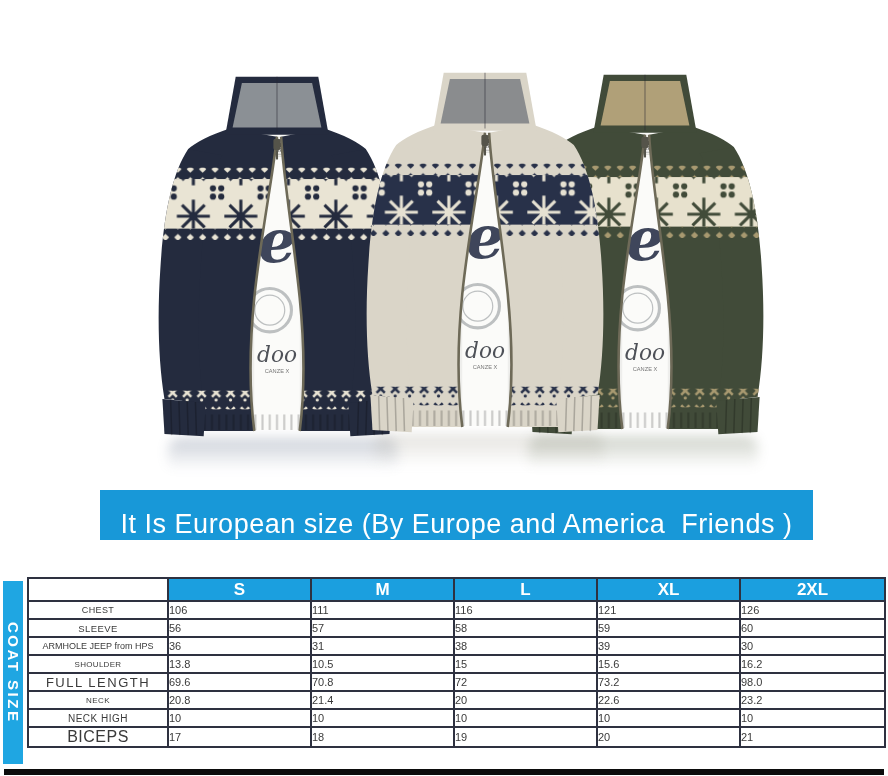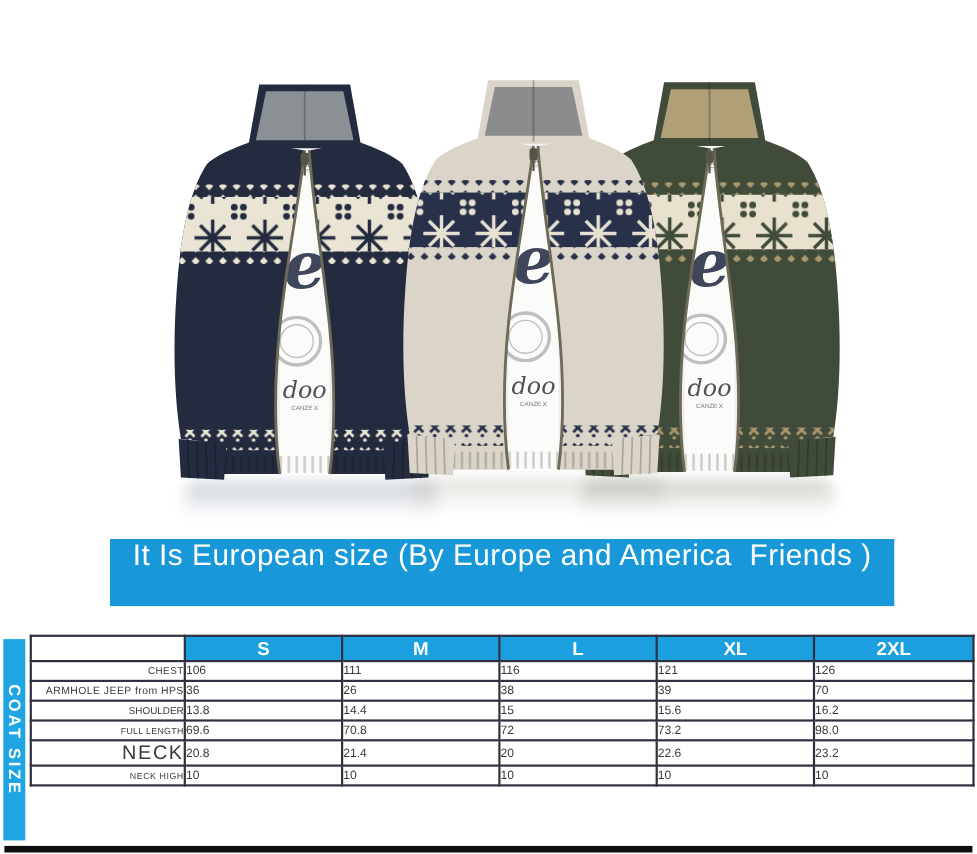--- a/index.html
+++ b/index.html
@@ -11,39 +11,39 @@
   
   .product-area{position:absolute;left:0;top:0;width:888px;height:488px;}
   .sweater-slot{position:absolute;width:310px;height:413px;}
   #sw0{left:122px;top:50px;z-index:2;}
   #sw1{left:330px;top:46px;z-index:3;}
   #sw2{left:490px;top:48px;z-index:1;}
   .sweater-slot svg{width:100%;height:100%;display:block;}
   .refl{position:absolute;height:38px;width:230px;border-radius:12px;
         filter:blur(6px);opacity:.45;z-index:0;}
   
-  .banner{position:absolute;left:100px;top:490px;width:713px;height:61px;
-          background:var(--banner-bg);display:flex;align-items:flex-start;justify-content:center;z-index:4;}
+  .banner{position:absolute;left:100px;top:490px;width:713px;height:50px;
+          background:var(--banner-bg);display:flex;align-items:flex-end;justify-content:center;z-index:4;}
   .banner span{color:#ffffff;font-size:27px;white-space:pre;letter-spacing:.5px;}
   
   .sidebar{position:absolute;left:3px;top:581px;width:20px;height:183px;background:var(--sidebar-bg);
            display:flex;align-items:center;justify-content:center;z-index:4;}
   .sidebar span{writing-mode:vertical-rl;color:#fff;font-weight:bold;font-size:15px;letter-spacing:2.5px;white-space:nowrap;}
   table.size{position:absolute;left:27px;top:577px;width:857px;border-collapse:collapse;table-layout:fixed;z-index:4;background:#fff;}
   table.size th,table.size td{border:2px solid var(--border-col);padding:0;margin:0;}
   table.size th{height:21px;background:var(--header-bg);color:#fff;font-size:17px;font-weight:bold;text-align:center;}
   table.size th.corner{background:#ffffff;}
   table.size td{height:16px;color:#3a3a3a;}
-  td.rl{text-align:right;padding-left:8px;font-size:9px;}
+  td.rl{text-align:center;padding-left:8px;font-size:9px;}
   td.v{text-align:left;font-size:11px;}
   tbody tr:nth-child(1) .rl{font-size:9px;letter-spacing:.4px;}
   tbody tr:nth-child(2) .rl{font-size:9.5px;letter-spacing:.4px;}
   tbody tr:nth-child(3) .rl{font-size:9px;}
   tbody tr:nth-child(4) .rl{font-size:8px;letter-spacing:.3px;}
-  tbody tr:nth-child(5) .rl{font-size:18px;letter-spacing:1.5px;margin-top:34px;}
+  tbody tr:nth-child(5) .rl{font-size:13px;letter-spacing:1.5px;margin-top:34px;}
   tbody tr:nth-child(6) .rl{font-size:8px;letter-spacing:.5px;}
   tbody tr:nth-child(7) .rl{font-size:10px;letter-spacing:.5px;}
   tbody tr:nth-child(8) .rl{font-size:16px;letter-spacing:.5px;}
   tbody tr:nth-child(9) .rl{font-size:12.5px;letter-spacing:1px;}
   .bottom-bar{position:absolute;left:4px;top:769px;width:880px;height:6px;background:#0c0c0c;z-index:4;}
 </style>
 </head>
 <body>
 
 <div class="stage" style="--banner-bg: #1898d8; --header-bg: #1b9fdf; --sidebar-bg: #1fa6e2; --border-col: #2e3140;">
@@ -351,31 +351,39 @@
     <tbody>
       <tr>
         <td class="rl">CHEST</td>
         <td class="v">106</td>
         <td class="v">111</td>
         <td class="v">116</td>
         <td class="v">121</td>
         <td class="v">126</td>
       </tr>
       <tr>
+        <td class="rl">SLEEVE</td>
+        <td class="v">56</td>
+        <td class="v">57</td>
+        <td class="v">58</td>
+        <td class="v">59</td>
+        <td class="v">60</td>
+      </tr>
+      <tr>
         <td class="rl">ARMHOLE JEEP from HPS</td>
         <td class="v">36</td>
-        <td class="v">26</td>
+        <td class="v">31</td>
         <td class="v">38</td>
         <td class="v">39</td>
-        <td class="v">70</td>
+        <td class="v">30</td>
       </tr>
       <tr>
         <td class="rl">SHOULDER</td>
         <td class="v">13.8</td>
-        <td class="v">14.4</td>
+        <td class="v">10.5</td>
         <td class="v">15</td>
         <td class="v">15.6</td>
         <td class="v">16.2</td>
       </tr>
       <tr>
         <td class="rl">FULL LENGTH</td>
         <td class="v">69.6</td>
         <td class="v">70.8</td>
         <td class="v">72</td>
         <td class="v">73.2</td>
@@ -390,17 +398,25 @@
         <td class="v">23.2</td>
       </tr>
       <tr>
         <td class="rl">NECK HIGH</td>
         <td class="v">10</td>
         <td class="v">10</td>
         <td class="v">10</td>
         <td class="v">10</td>
         <td class="v">10</td>
       </tr>
+      <tr>
+        <td class="rl">BICEPS</td>
+        <td class="v">17</td>
+        <td class="v">18</td>
+        <td class="v">19</td>
+        <td class="v">20</td>
+        <td class="v">21</td>
+      </tr>
     </tbody>
   </table>
 
   <div class="bottom-bar"></div>
 </div>
 
 </body></html>

